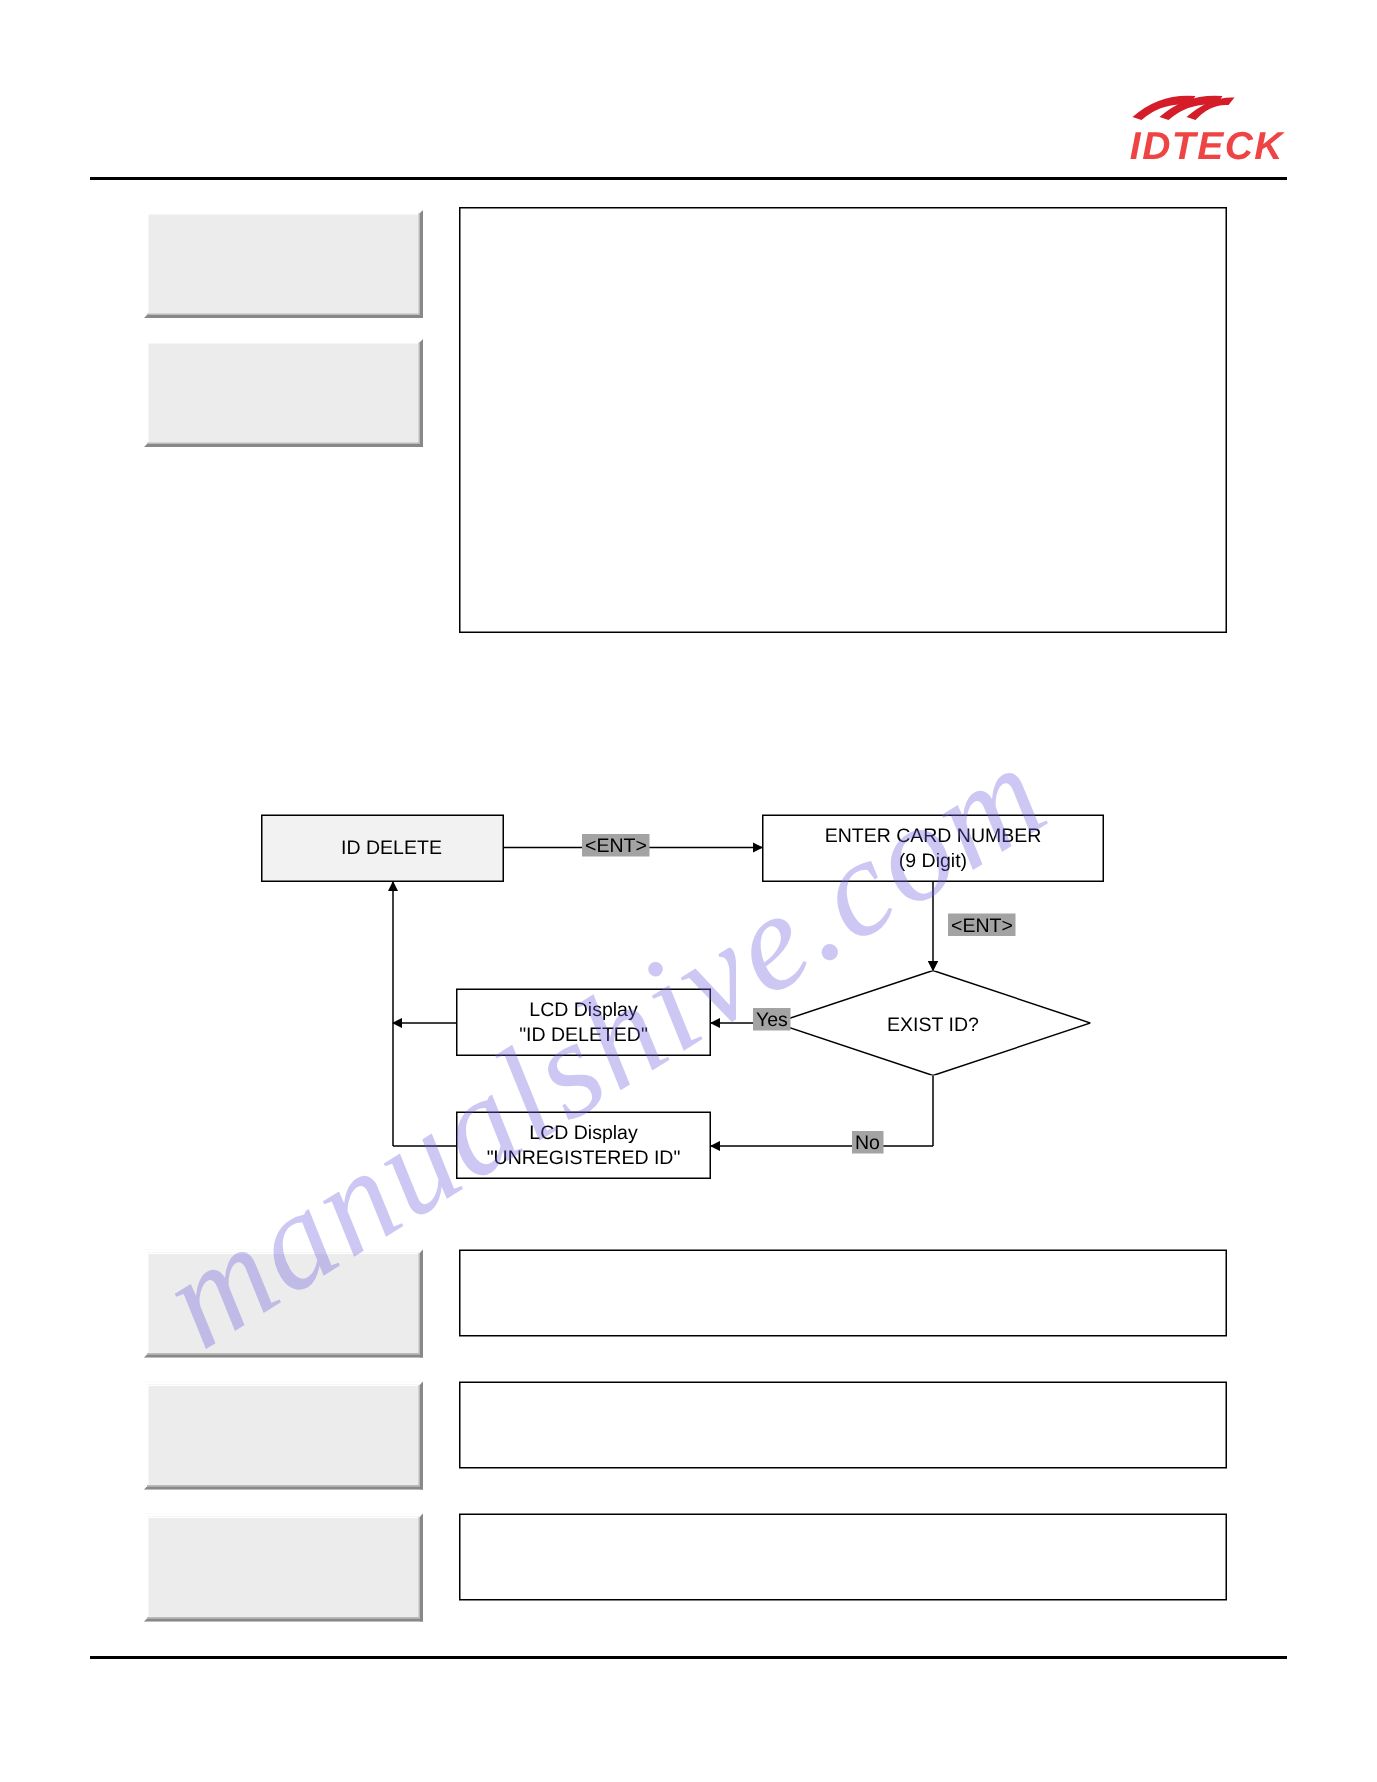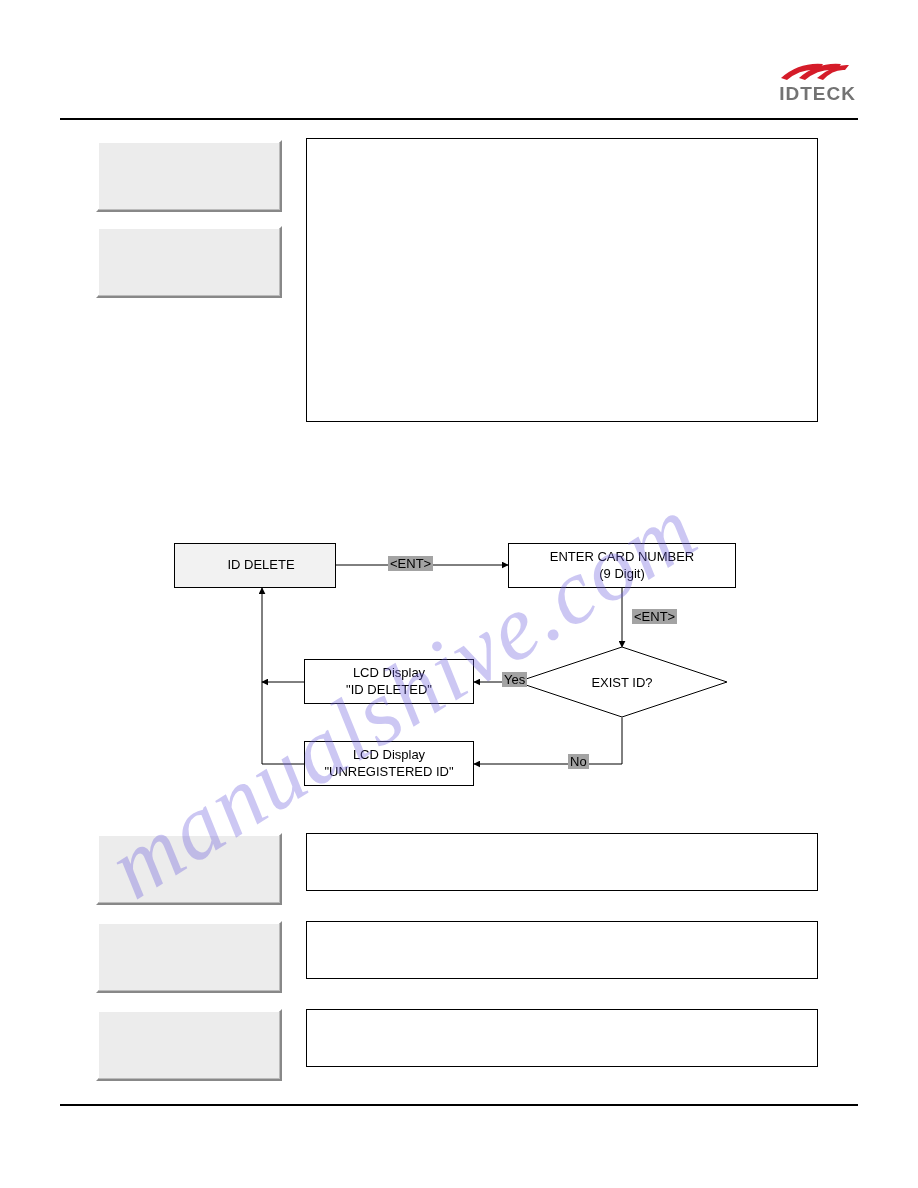--- a/index.html
+++ b/index.html
@@ -14,23 +14,24 @@
   .logo {
     position: absolute;
     top: 58px;
     right: 62px;
     text-align: right;
   }
   .logo-swoosh svg { display: block; }
   .logo-text {
     font-family: Arial, sans-serif;
     font-weight: 900;
-    font-size: 19px;
+    font-size: 26px;
     letter-spacing: 1px;
-    color: #737373;
+    color: #ef4444;
+    font-style: italic;
     line-height: 1;
     margin-top: 2px;
   }
   .hr-top {
     position: absolute;
     top: 118px;
     left: 60px;
     width: 798px;
     height: 2px;
     background: #000;

